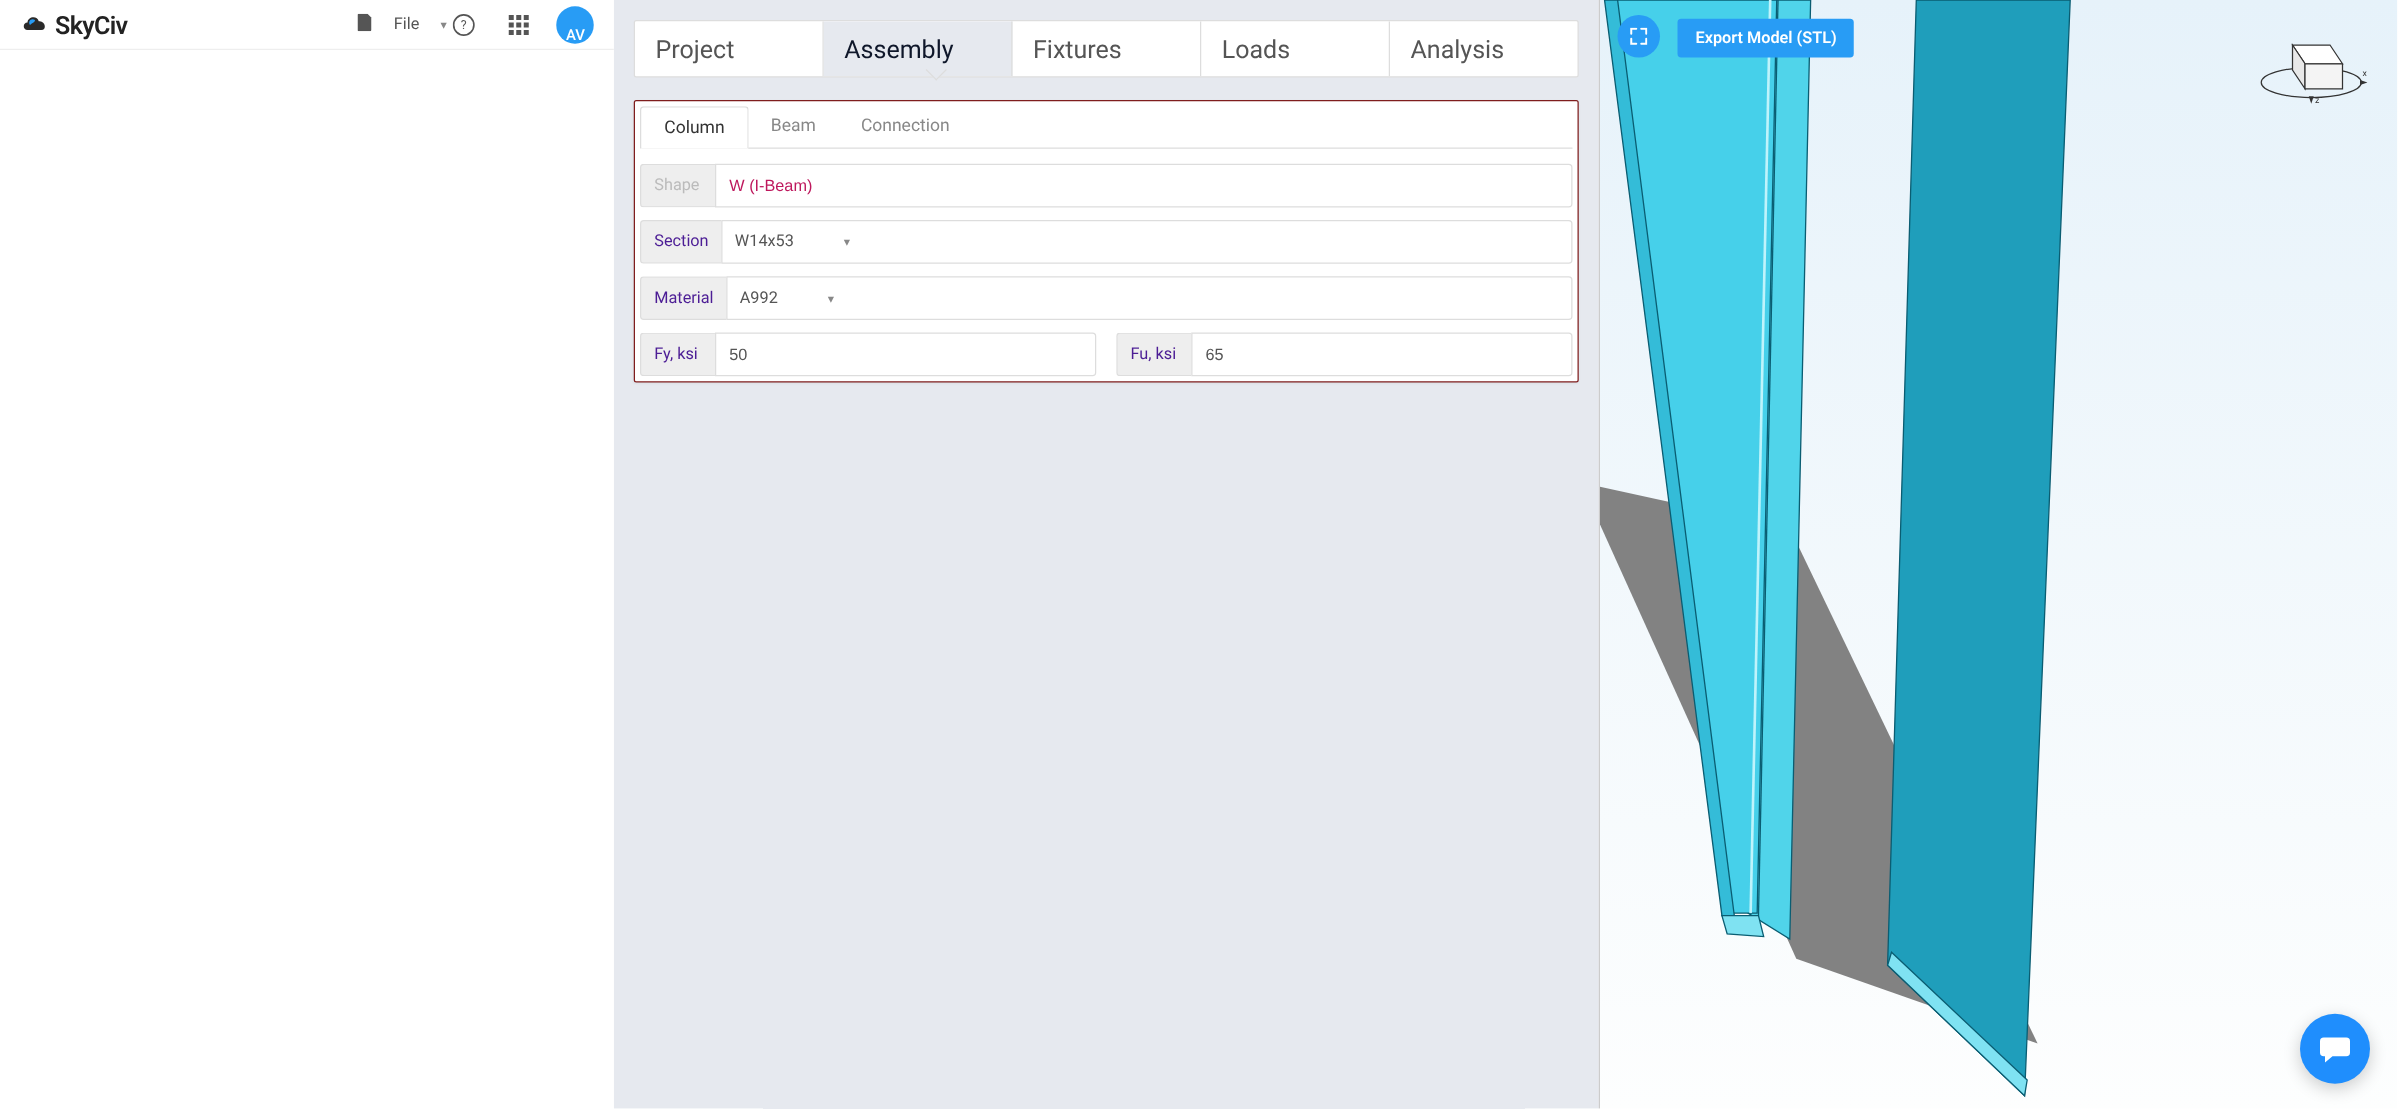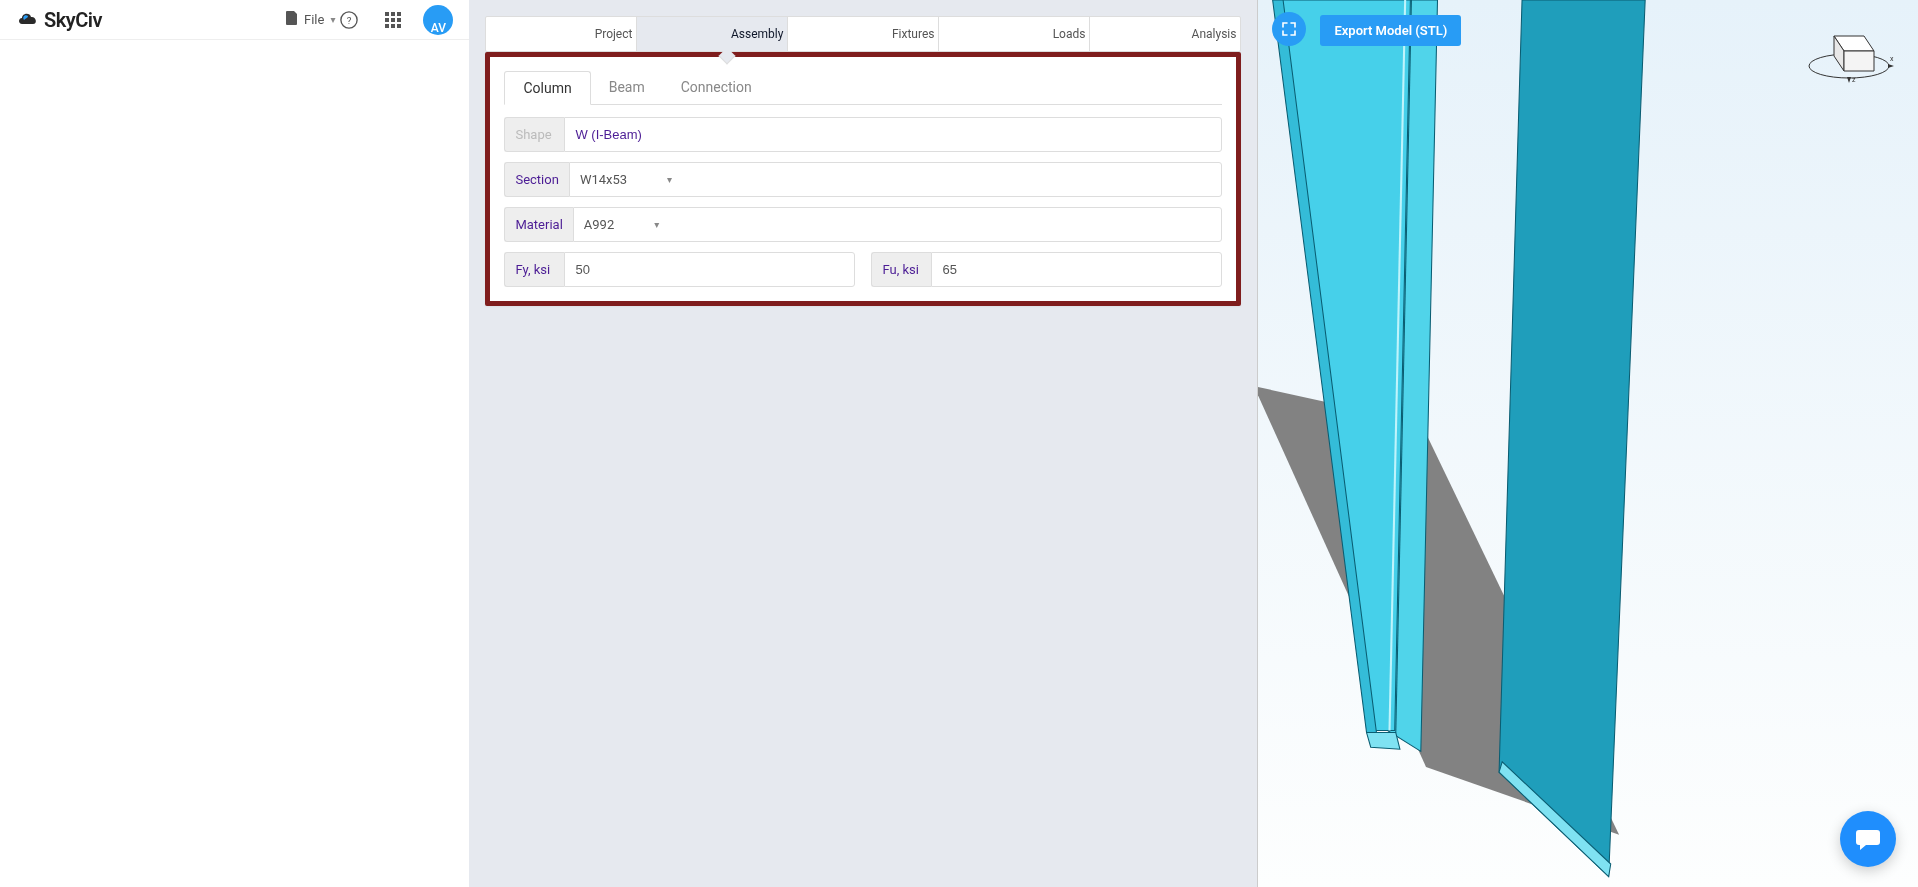--- a/index.html
+++ b/index.html
@@ -3,56 +3,56 @@
 <meta charset="utf-8">
 <style>
   * { box-sizing: border-box; margin: 0; padding: 0; }
   html, body { width: 100%; height: 100%; font-family: -apple-system, BlinkMacSystemFont, "Segoe UI", Roboto, "Helvetica Neue", Arial, sans-serif; font-size: 14px; color: #333; background: #fff; overflow: hidden; }
   .app { display: flex; flex-direction: row; height: 100vh; }
 
   
   .topbar { height: 40px; display: flex; align-items: center; padding: 0 16px; border-bottom: 1px solid #eee; background: #fff; }
   .brand { display: flex; align-items: center; font-weight: 600; font-size: 20px; color: #222; letter-spacing: -0.5px; }
   .brand-logo { width: 24px; height: 24px; margin-right: 4px; display: inline-flex; align-items: center; justify-content: center; }
-  .file-menu { margin-left: 160px; display: inline-flex; align-items: center; color: #555; cursor: pointer; gap: 6px; font-size: 13px; padding-left: 24px; }
+  .file-menu { margin-left: 160px; display: inline-flex; align-items: center; color: #555; cursor: pointer; gap: 17px; font-size: 13px; padding-left: 24px; }
   .file-menu .chev { font-size: 10px; color: #888; }
   .topbar-spacer { flex: 1; }
   .help-icon, .apps-icon { width: 28px; height: 28px; display: inline-flex; align-items: center; justify-content: center; margin-right: 16px; cursor: pointer; color: #555; }
   .apps-grid { width:16px; height:16px; display:grid; grid-template-columns: repeat(3,4px); grid-template-rows: repeat(3,4px); gap:2px; }
   .apps-grid span { background:#555; width:4px; height:4px; }
   .avatar { width: 30px; height: 30px; border-radius: 50%; background: #289cf5; color: #fff; display:inline-flex; align-items:flex-end; justify-content:center; font-size:12px; font-weight:500; cursor:pointer; }
 
   
   .workspace { flex: 1; display: flex; overflow: hidden; }
   .left { width: 788px; background: #e6e9ef; overflow-y: auto; padding: 16px; }
   .right { flex: 1; position: relative; background: linear-gradient(#e6f2fa, #fdfefe); border-left: 1px solid #ccc; overflow:hidden; }
 
   
   .main-tabs { display:flex; background: #fff; border:1px solid #ddd; border-radius:2px; overflow:hidden; }
-  .main-tab { flex:1; text-align:right; padding: 10px 4px; color:#555; font-size:12px; cursor:pointer; border-right:1px solid #ddd; }
+  .main-tab { flex:1; text-align:left; padding: 10px 16px; color:#555; font-size:20px; cursor:pointer; border-right:1px solid #ddd; }
   .main-tab:last-child { border-right:none; }
   .main-tab.active { background:#e6e9ef; color:#0f172a; }
   .main-tabs-wrap { position: relative; }
   .arrow-notch { position:absolute; width:12px; height:12px; background:#e6e9ef; transform: rotate(45deg); left: 236px; top: 34px; border-right:1px solid #ddd; border-bottom:1px solid #ddd;}
 
   
-  .card { background:#fff; border:5px solid #7f1d1d; border-radius:2px; padding:14px; box-shadow: 0 1px 2px rgba(0,0,0,0.04); }
+  .card { margin-top: 18px; background:#fff; border:1px solid #7f1d1d; border-radius:2px; padding:4px; box-shadow: 0 1px 2px rgba(0,0,0,0.04); }
 
   .sub-tabs { display:flex; border-bottom:1px solid #ddd; margin-bottom: 12px; }
   .sub-tab { padding: 8px 18px; color:#888; cursor:pointer; font-size:14px; }
   .sub-tab.active { color:#333; border:1px solid #ddd; border-bottom:1px solid #fff; border-radius:3px 3px 0 0; margin-bottom:-1px; background:#fff; }
 
   .form-row { display:flex; gap:16px; margin-bottom:10px; }
   .form-row:last-child { margin-bottom:0; }
   .field { flex:1; display:flex; }
   .field-label { background:#eee; color:#4c1d95; font-size:13px; padding: 9px 10px; border:1px solid #ddd; border-right:none; border-radius:3px 0 0 3px; min-width:60px; display:flex; align-items:center; }
   .field-label.disabled { color:#bbb; }
   .field-control { flex:1; position:relative; }
   .field-control input, .field-control .select { width:100%; border:1px solid #ddd; border-radius:0 3px 3px 0; padding: 9px 10px; font-size:13px; color:#555; background:#fff; outline:none; height:100%; }
-  .field-control input:disabled { color:#4c1d95; background:#fff; }
+  .field-control input:disabled { color:#be185d; background:#fff; }
   .field-control .select { display:flex; align-items:center; justify-content:flex-start; cursor:pointer;gap:40px; }
   .caret { font-size:10px; color:#888; }
 
   
   .vp-buttons { position:absolute; top:12px; left:14px; display:flex; align-items:flex-end; gap:14px; z-index:5; }
   .expand-btn { width:34px; height:34px; background:#289cf5; border-radius:50%; display:inline-flex; align-items:center; justify-content:center; color:#fff; cursor:pointer; }
   .export-btn { background:#289cf5; color:#fff; padding:8px 14px; border-radius:3px; font-size:13px; font-weight:600; cursor:pointer; }
 
   .nav-cube { position:absolute; top:16px; right:24px; z-index:5; }
 

